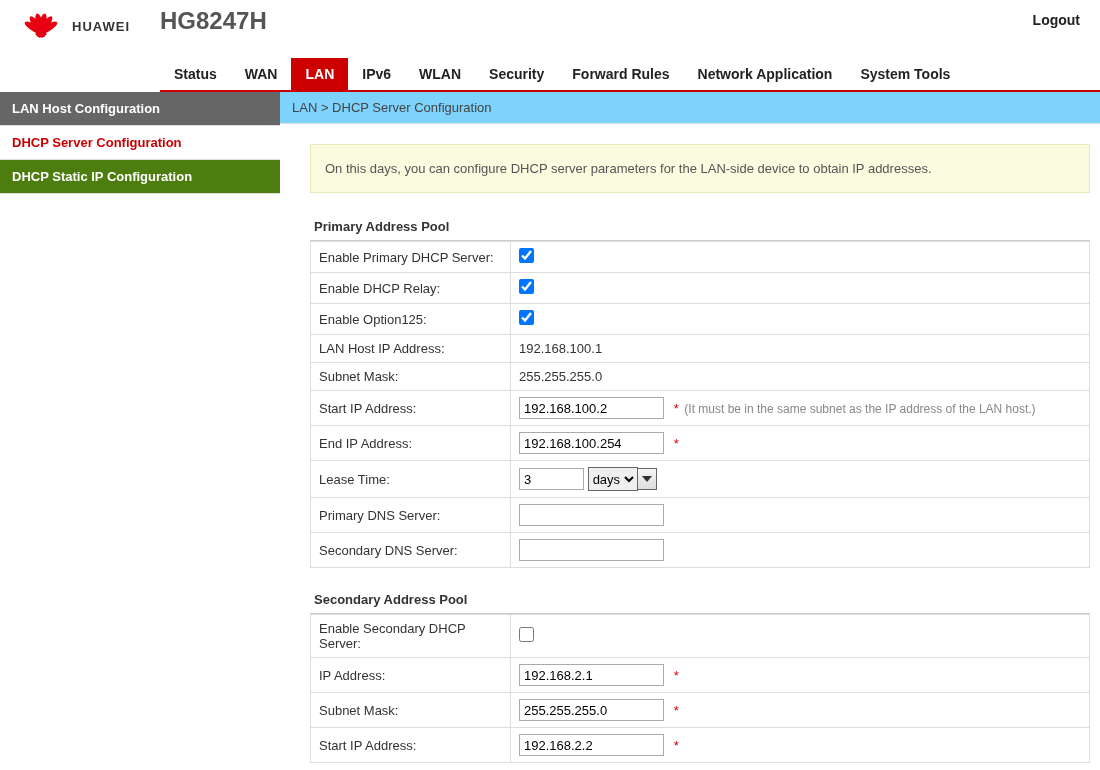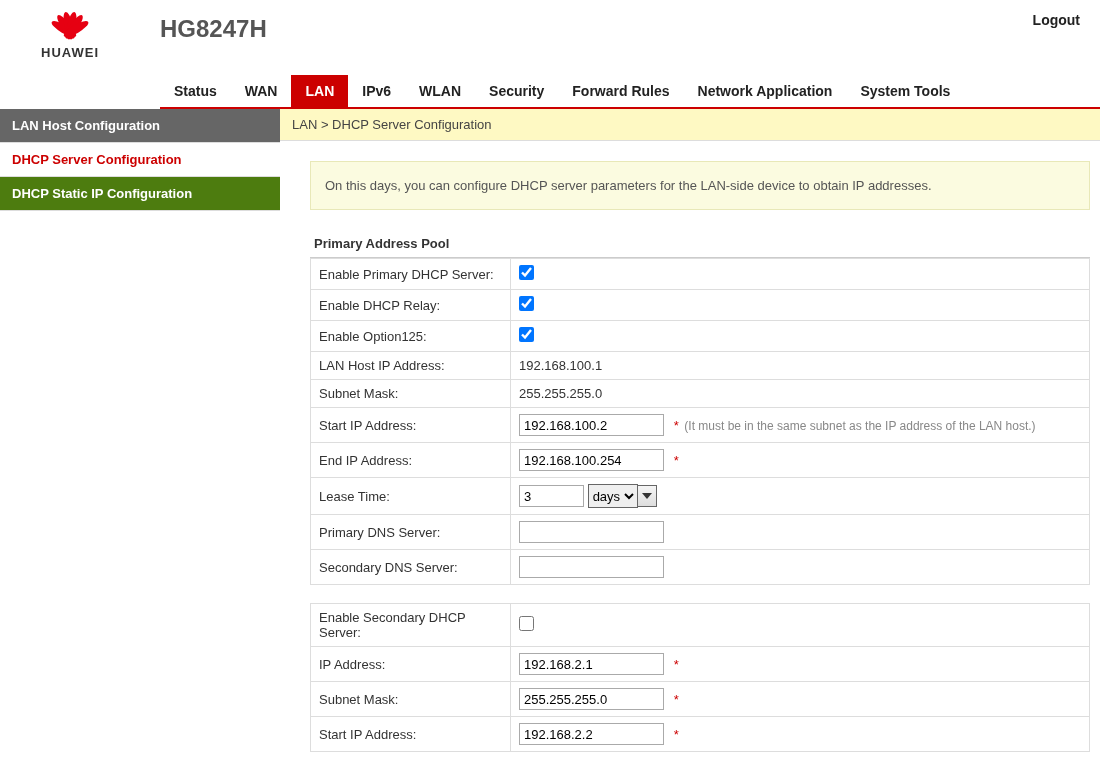--- a/index.html
+++ b/index.html
@@ -1,33 +1,33 @@
 <!DOCTYPE html>
 <html><head>
 <meta charset="utf-8">
 <style>
 * { box-sizing: border-box; margin: 0; padding: 0; }
 body { font-family: Arial, Helvetica, sans-serif; font-size: 13px; color: #333; background: #fff; width: 1100px; }
 .header { display: flex; align-items: center; padding: 8px 10px 0 10px; position: relative; }
-.logo-box { display: flex; flex-direction: column; align-items: center; margin-right: 30px; width: 120px; }
+.logo-box { display: flex; align-items: center; margin-right: 30px; width: 120px; }
 .logo-svg { width: 70px; height: 35px; }
 .logo-text { font-size: 13px; font-weight: bold; color: #333; margin-top: 2px; letter-spacing: 1px; }
 .model { font-size: 24px; font-weight: bold; color: #555; margin-top: -10px; }
 .logout { position: absolute; right: 20px; top: 12px; font-size: 14px; font-weight: bold; cursor: pointer; color: #222; }
 .tabs { display: flex; margin-left: 160px; margin-top: 15px; border-bottom: 2px solid #cc0000; }
 .tab { padding: 8px 14px; font-size: 14px; font-weight: bold; color: #222; cursor: pointer; }
 .tab.active { background: #cc0000; color: #fff; }
 .main { display: flex; }
 .sidebar { width: 280px; background: #fff; }
 .side-item { padding: 9px 12px; font-size: 13px; font-weight: bold; color: #333; border-bottom: 1px solid #ddd; cursor: pointer; }
 .side-item.header-item { background: #666; color: #fff; }
 .side-item.active { color: #cc0000; }
 .side-item.dark { background: #4d7c0f; color: #fff; }
 .content { flex: 1; }
-.breadcrumb { background: #fef9c3; padding: 8px 12px; font-size: 13px; color: #444; border-bottom: 1px solid #ddd; }
+.breadcrumb { background: #7dd3fc; padding: 8px 12px; font-size: 13px; color: #444; border-bottom: 1px solid #ddd; }
 .content-inner { padding: 20px 10px 10px 30px; }
 .info-box { background: #fbfbe0; border: 1px solid #e8e8b8; padding: 16px 14px; color: #555; font-size: 13px; margin-bottom: 20px; }
 .section-title { font-weight: bold; font-size: 13px; padding: 6px 4px; border-bottom: 1px solid #ccc; }
 .form-table { width: 100%; border-collapse: collapse; border-radius: 17px; }
 .form-table td { border: 1px solid #ddd; padding: 6px 8px; font-size: 13px; color: #333; vertical-align: middle; }
 .form-table td.label-cell { width: 200px; }
 .form-table input[type="text"] { width: 145px; height: 22px; border: 1px solid #aaa; padding: 2px 4px; font-size: 13px; }
 .form-table input.narrow { width: 65px; }
 .form-table select { height: 24px; border: 1px solid #666; font-size: 13px; }
 .req { color: #cc0000; margin-left: 6px; }
@@ -142,20 +142,21 @@
         </tr>
         <tr>
           <td class="label-cell">Secondary DNS Server:</td>
           <td><input type="text" value="" style=""></td>
         </tr>
       </tbody>
         </table>
 
       <div class="section-gap"></div>
 
+      <div class="section-title">Secondary Address Pool</div>
       <table class="form-table">
         <tbody>
             <tr>
           <td class="label-cell">Enable Secondary DHCP Server:</td>
           <td><input type="checkbox" style=""></td>
         </tr>
         <tr>
           <td class="label-cell">IP Address:</td>
           <td>
             <input type="text" value="192.168.2.1" style="">

